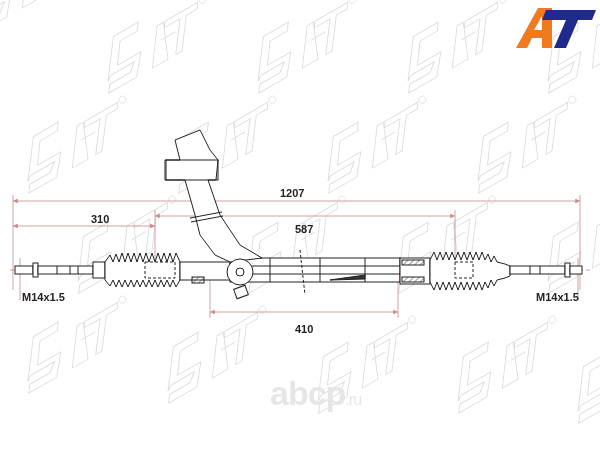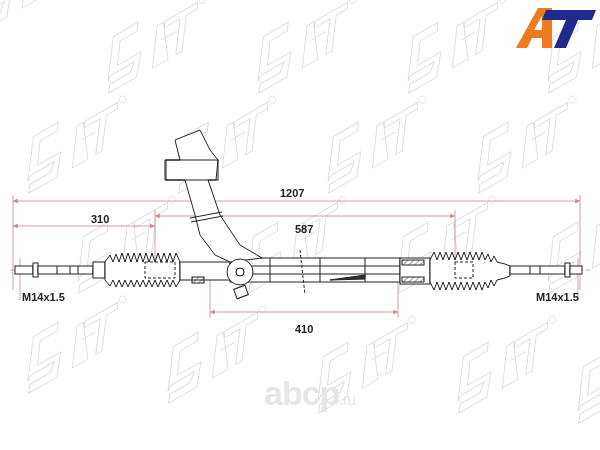--- a/index.html
+++ b/index.html
@@ -1,20 +1,20 @@
 <!DOCTYPE html>
 <html><head>
 <meta charset="utf-8">
 <style>
   html, body { margin: 0; padding: 0; background: #ffffff; }
   body { width: 600px; height: 450px; overflow: hidden; position: relative; font-family: "Liberation Sans", sans-serif; }
   #canvas { position: absolute; left: 0; top: 0; width: 600px; height: 450px; }
   .dim-text { position: absolute; font-size: 11px; color: #222; font-family: "Liberation Sans", sans-serif; line-height: 12px; font-weight: bold; }
   .logo { position: absolute; left: 512px; top: 4px; width: 86px; height: 46px; }
-  .abcp { position: absolute; left: 264px; top: 374px; font-size: 34px; font-weight: bold; color: #e6e6e6; letter-spacing: -1px; font-family: "Liberation Sans", sans-serif; }
+  .abcp { position: absolute; left: 270px; top: 374px; font-size: 34px; font-weight: bold; color: #e6e6e6; letter-spacing: -1px; font-family: "Liberation Sans", sans-serif; }
   .abcp-ru { font-size: 16px; font-weight: normal; }
 </style>
 </head>
 <body>
 
 <svg id="canvas" viewBox="0 0 600 450" xmlns="http://www.w3.org/2000/svg">
   <defs>
     <g id="satmark">
       <path d="M0 40 L30 0 L62 0 L56 8 L34 8 L18 30 L48 30 L30 52 L-6 52 L0 44 L26 44 L36 36 L6 36 Z" fill="none" stroke="#dcdcdc" stroke-width="1"></path>
       <path d="M50 52 L78 14 L86 14 L70 52 Z M74 30 L92 30" fill="none" stroke="#dcdcdc" stroke-width="1"></path>

